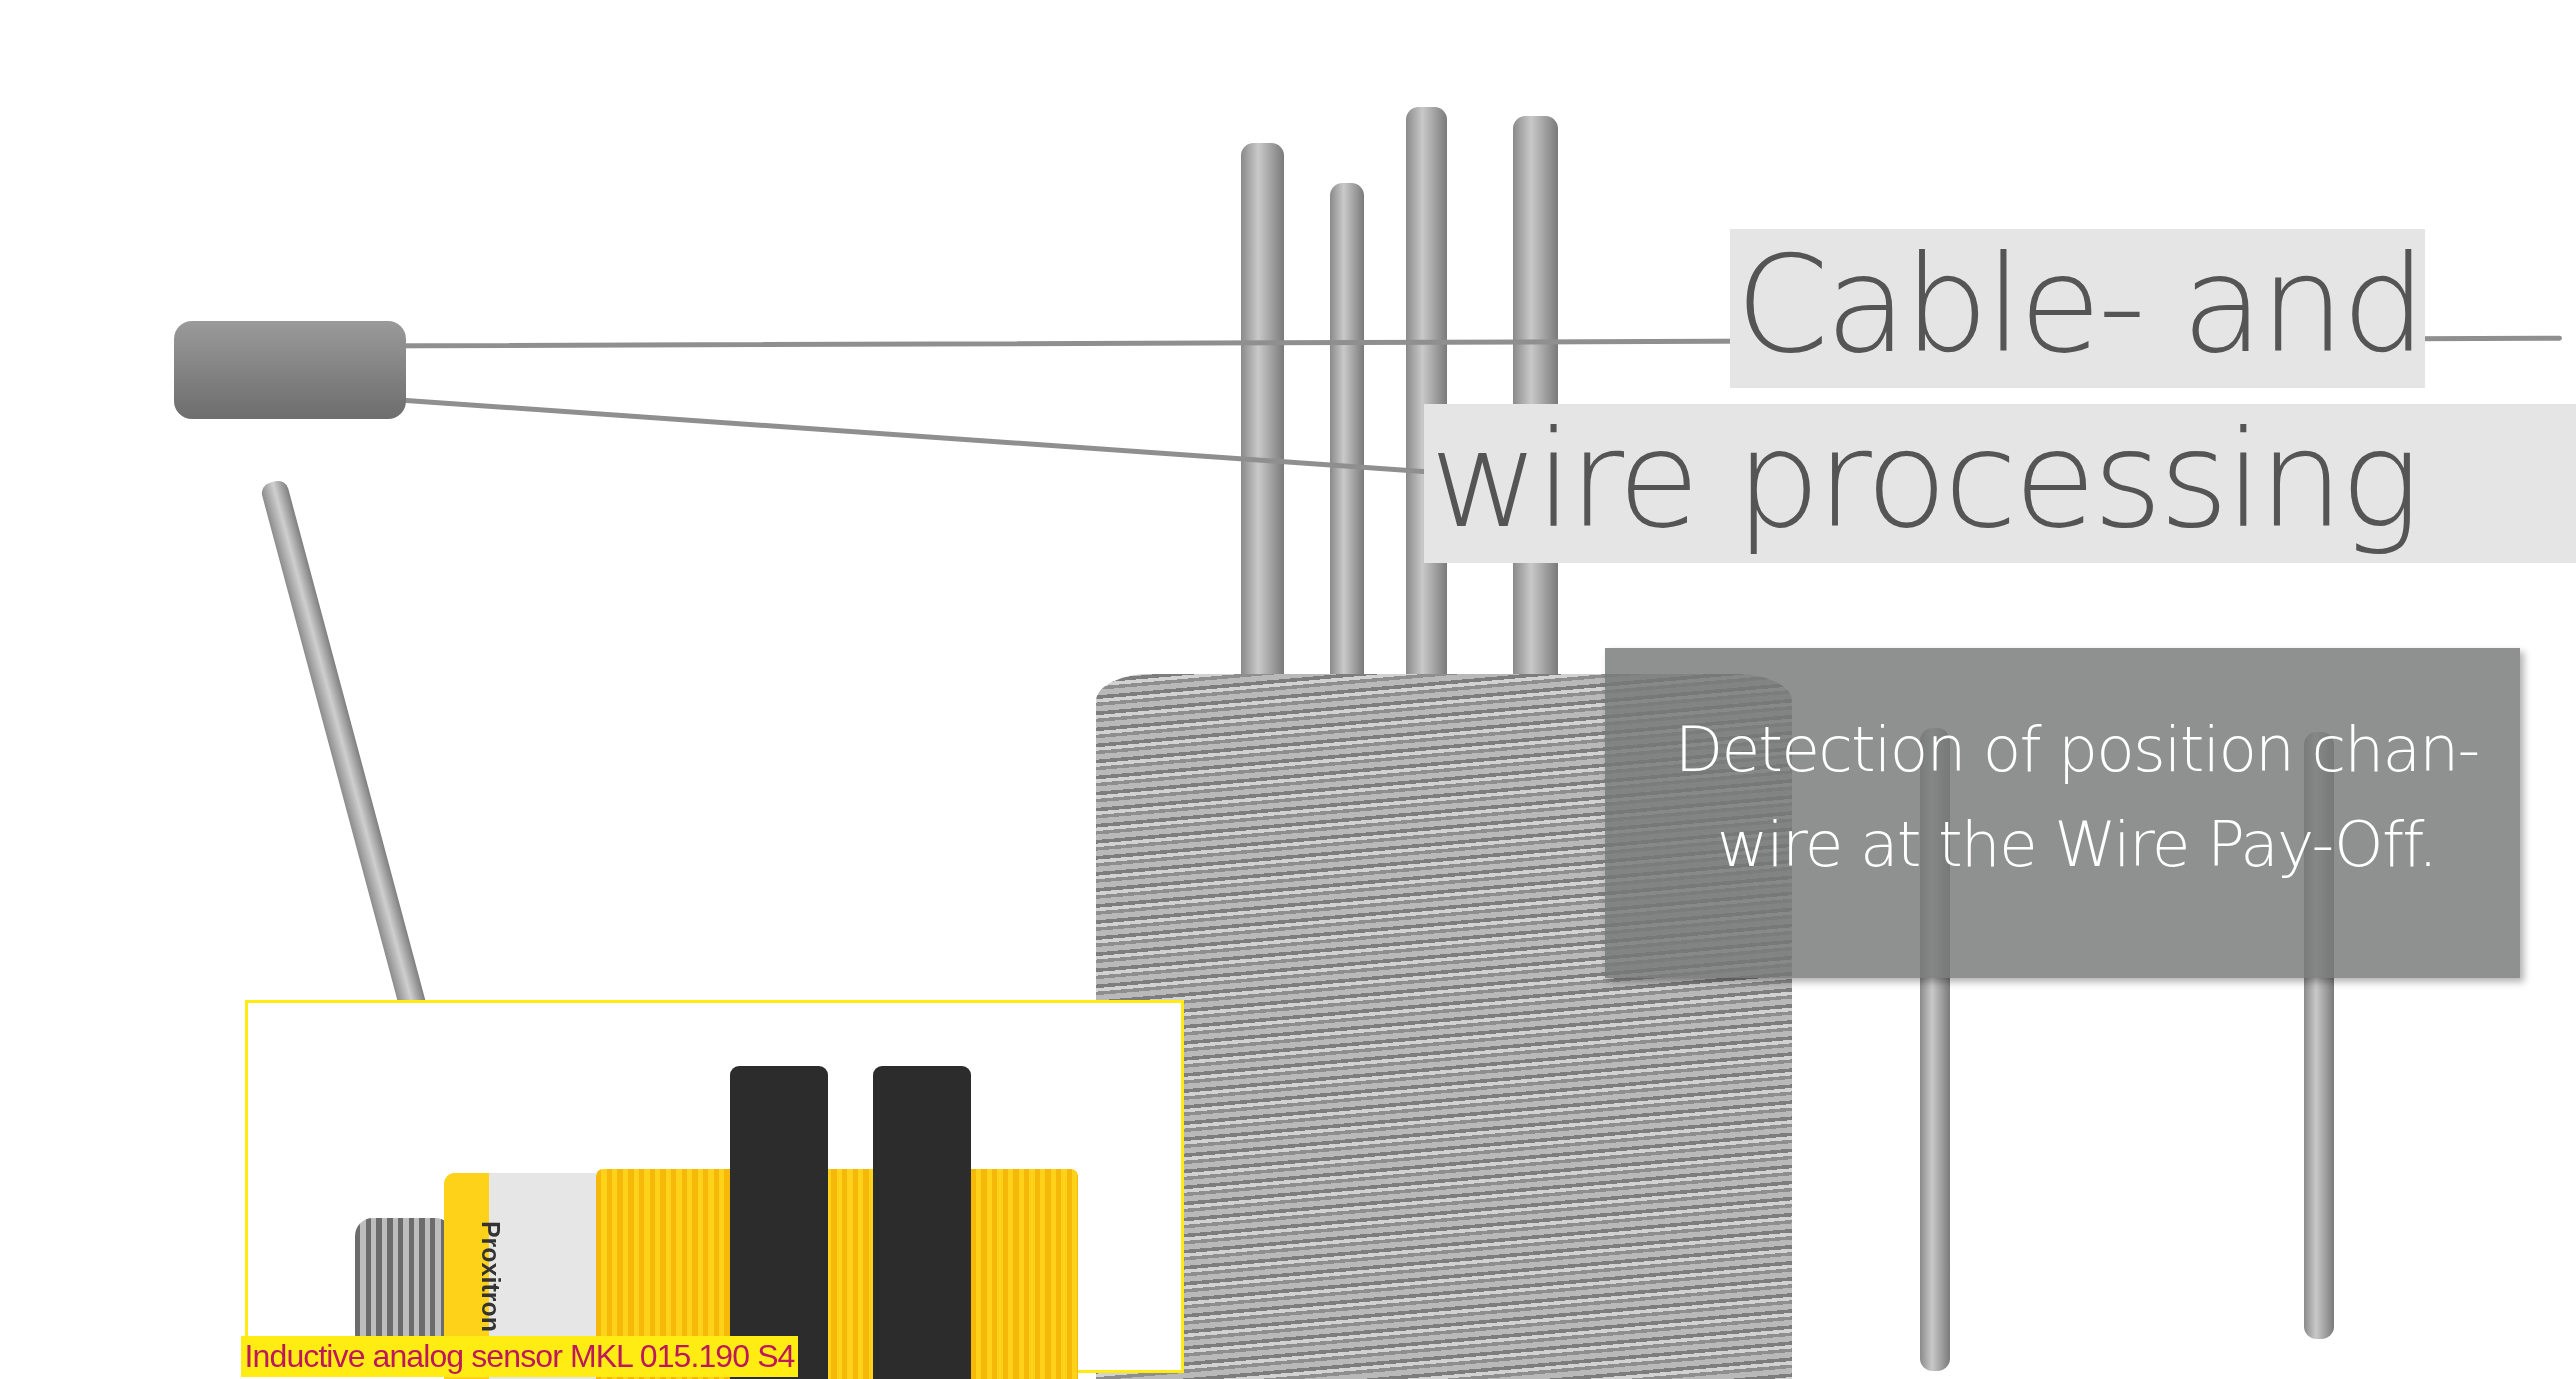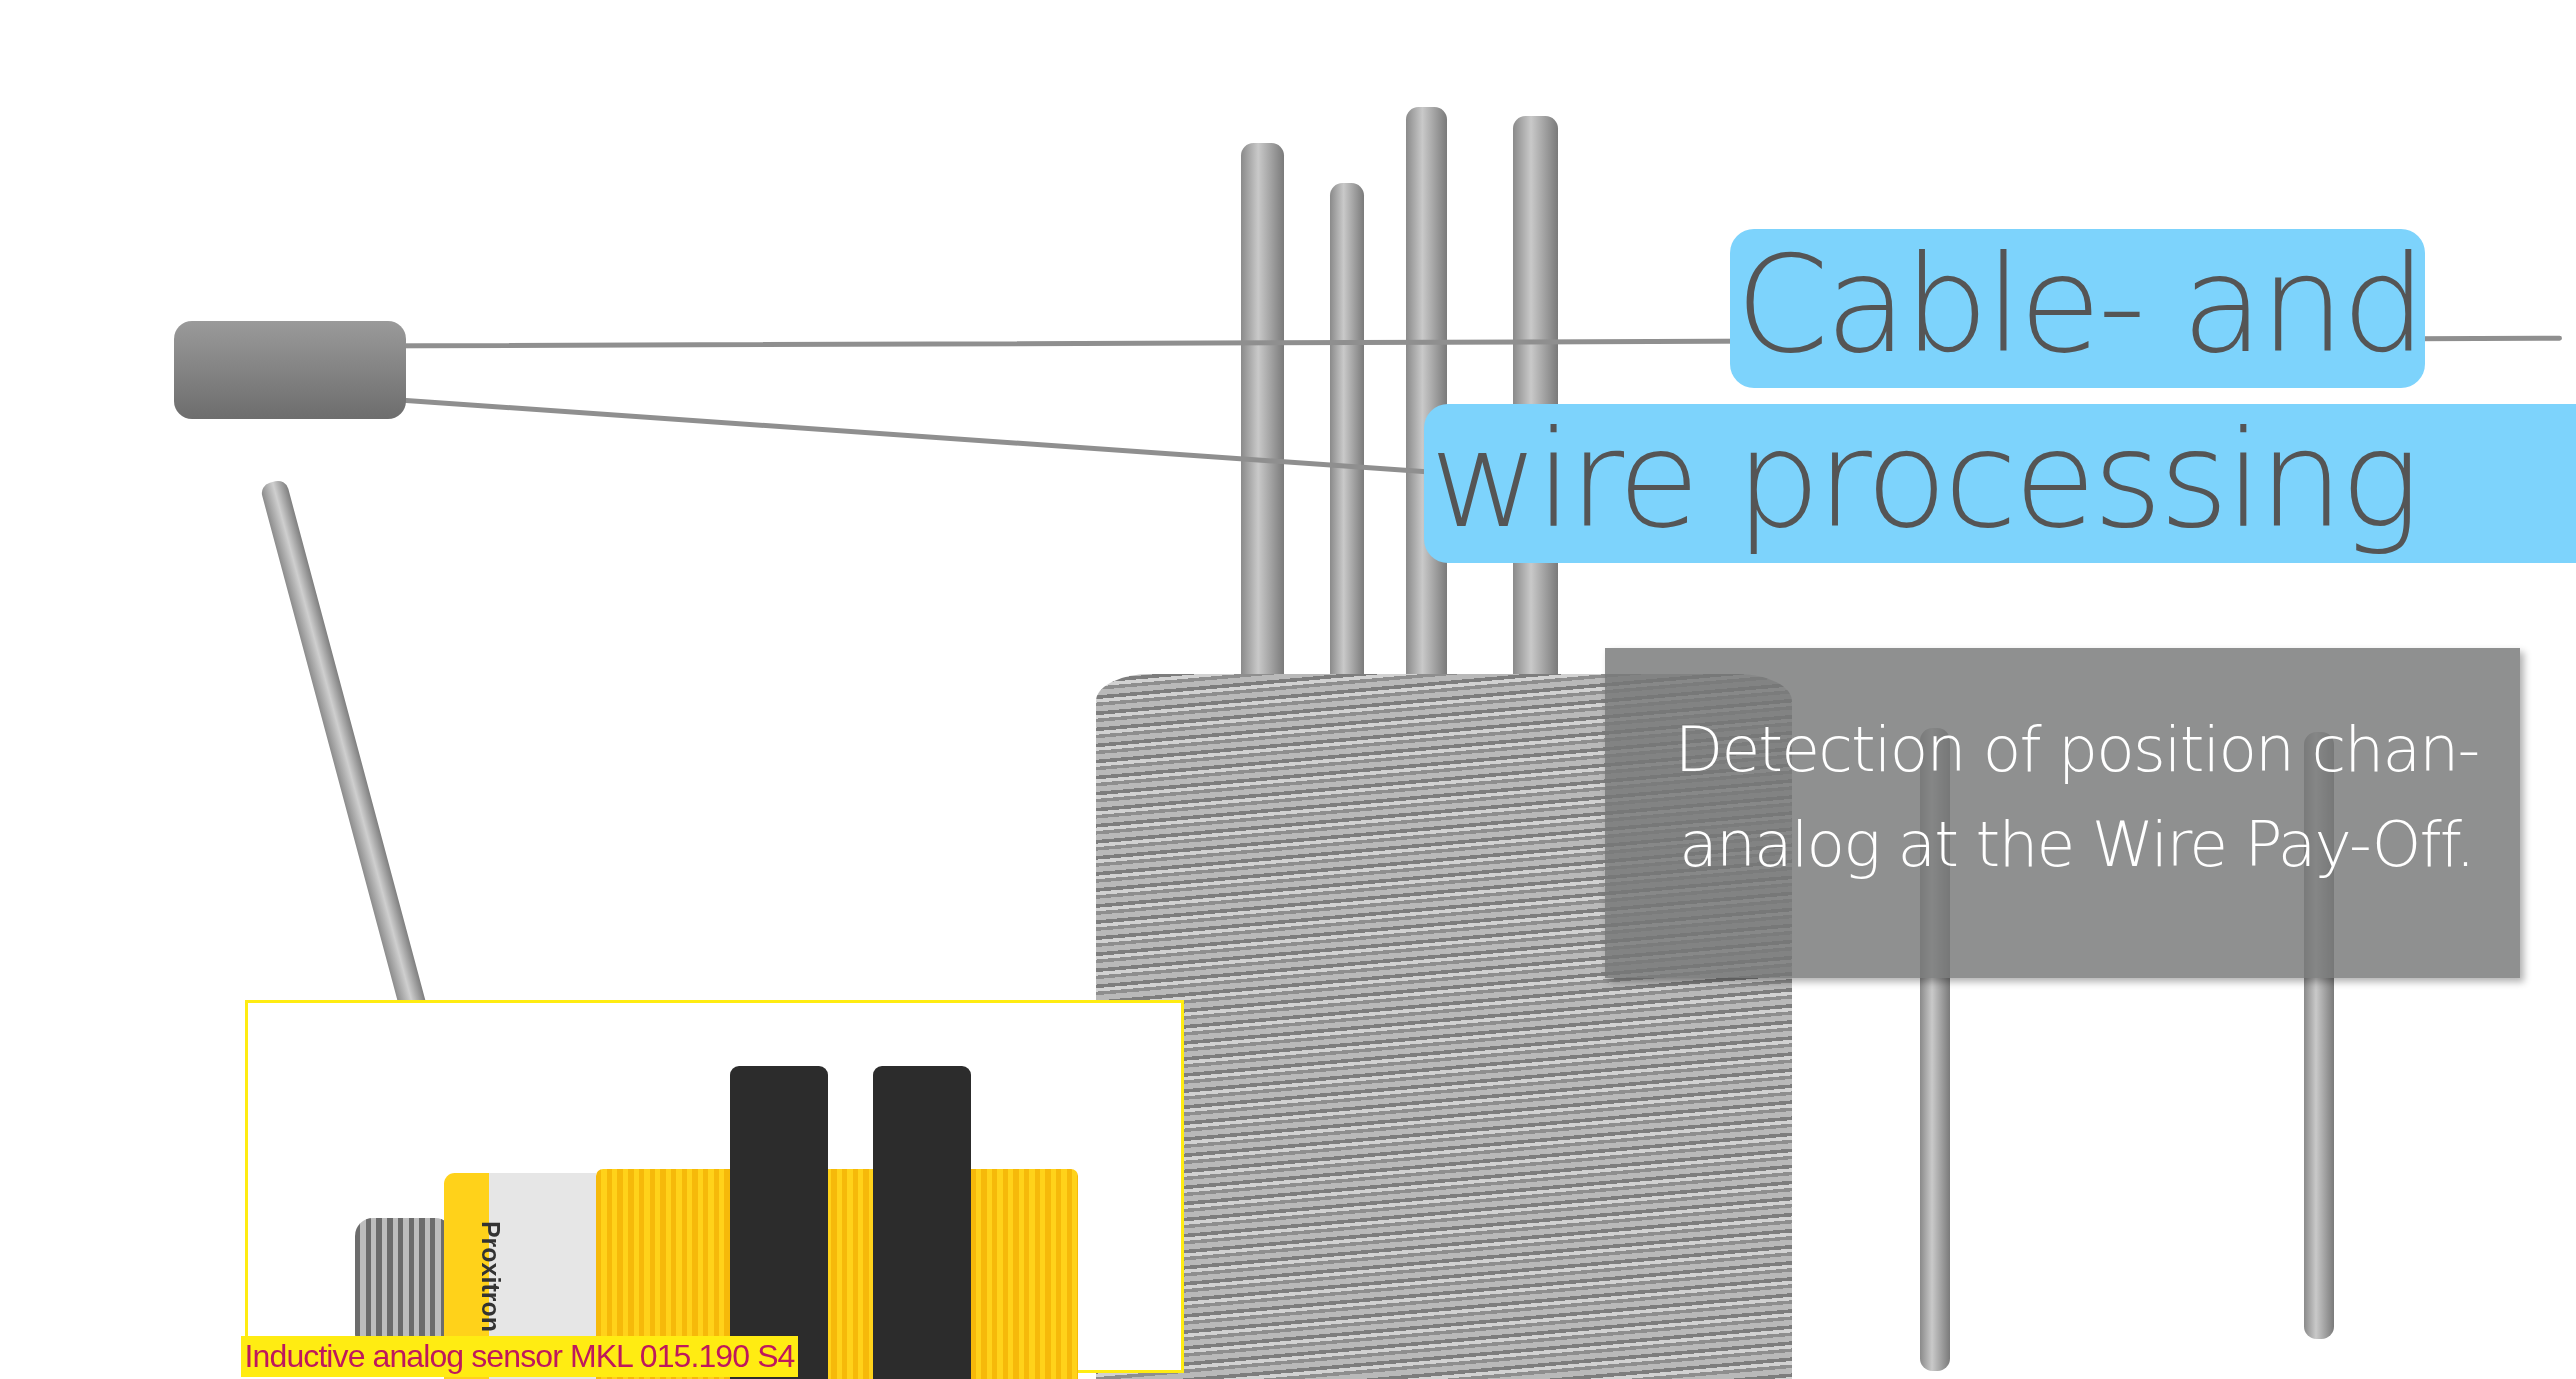--- a/index.html
+++ b/index.html
@@ -5,21 +5,21 @@
   html,body{margin:0;padding:0;}
   body{width:2576px;height:1380px;position:relative;overflow:hidden;background:#ffffff;font-family:"Liberation Sans","DejaVu Sans",sans-serif;}
   .scene{position:absolute;left:0;top:0;width:2576px;height:1380px;}
   
   .pole{position:absolute;background:linear-gradient(90deg,#8a8a8a,#c9c9c9 40%,#7a7a7a);border-radius:12.5px;}
   .spool{position:absolute;left:1096px;top:674px;width:696px;height:920px;border-radius:54px/27px;
     background:repeating-linear-gradient(175deg,#b9b9b9 0 5.4px,#7d7d7d 5.4px 9px,#d2d2d2 9px 12.5px,#8e8e8e 12.5px 16px);}
   .wire{position:absolute;height:5.4px;background:#8f8f8f;transform-origin:left center;border-radius:2.7px;}
   .arm{position:absolute;width:27px;background:linear-gradient(90deg,#8c8c8c,#cfcfcf,#7e7e7e);transform-origin:top center;border-radius:10.7px;}
   
-  .title-line{position:absolute;background:#7dd3fc;color:#555555;font-family:"DejaVu Sans","Liberation Sans",sans-serif;font-weight:200;white-space:nowrap;line-height:1;letter-spacing:-3.6px;border-radius:24px;}
+  .title-line{position:absolute;background:#e5e5e5;color:#555555;font-family:"DejaVu Sans","Liberation Sans",sans-serif;font-weight:200;white-space:nowrap;line-height:1;letter-spacing:-3.6px;}
   .title-1{left:1730px;top:229px;width:695px;height:159px;font-size:134px;padding-left:5.4px;box-sizing:border-box;}
   .title-2{left:1424px;top:404px;width:1174px;height:159px;font-size:134px;padding-left:5.4px;box-sizing:border-box;}
   .title-line span{display:block;padding-top:9px;}
   .info-box{position:absolute;left:1605px;top:648px;width:915px;height:330px;background:rgba(118,120,120,0.82);box-shadow:3.6px 3.6px 7.1px rgba(0,0,0,0.3);}
   .info-text{position:absolute;left:0;right:0;top:54px;text-align:center;color:#ffffff;font-size:63px;line-height:95px;letter-spacing:-1.8px;font-family:"DejaVu Sans","Liberation Sans",sans-serif;font-weight:300;padding-left:28px;}
   .sensor-box{position:absolute;left:245px;top:1000px;width:939px;height:373px;border:3.6px solid #ffec12;background:#ffffff;box-sizing:border-box;}
   .caption{position:absolute;left:241px;top:1336px;height:41px;padding:0 3.6px;background:#ffec12;color:#be185d;font-size:32px;line-height:41px;letter-spacing:-0.9px;white-space:nowrap;}
   
   .sensor{position:absolute;left:107px;top:63px;}
   .conn{position:absolute;left:0;top:152px;width:98px;height:134px;border-radius:18px;background:repeating-linear-gradient(90deg,#6c6c6c 0 5.4px,#bdbdbd 5.4px 10.7px);}
@@ -55,21 +55,21 @@
 <div class="title-line title-1">
   <span>Cable- and</span>
 </div>
 <div class="title-line title-2">
   <span>wire processing</span>
 </div>
 
 <div class="info-box">
   <div class="info-text">
     <div>Detection of position chan-</div>
-    <div>analog at the Wire Pay-Off.</div>
+    <div>wire at the Wire Pay-Off.</div>
   </div>
 </div>
 
 <div class="sensor-box">
   <div class="sensor">
     <div class="conn"></div>
     <div class="cap"></div>
     <div class="thread"></div>
     <div class="label">
       <div class="label-text">Proxitron</div>

